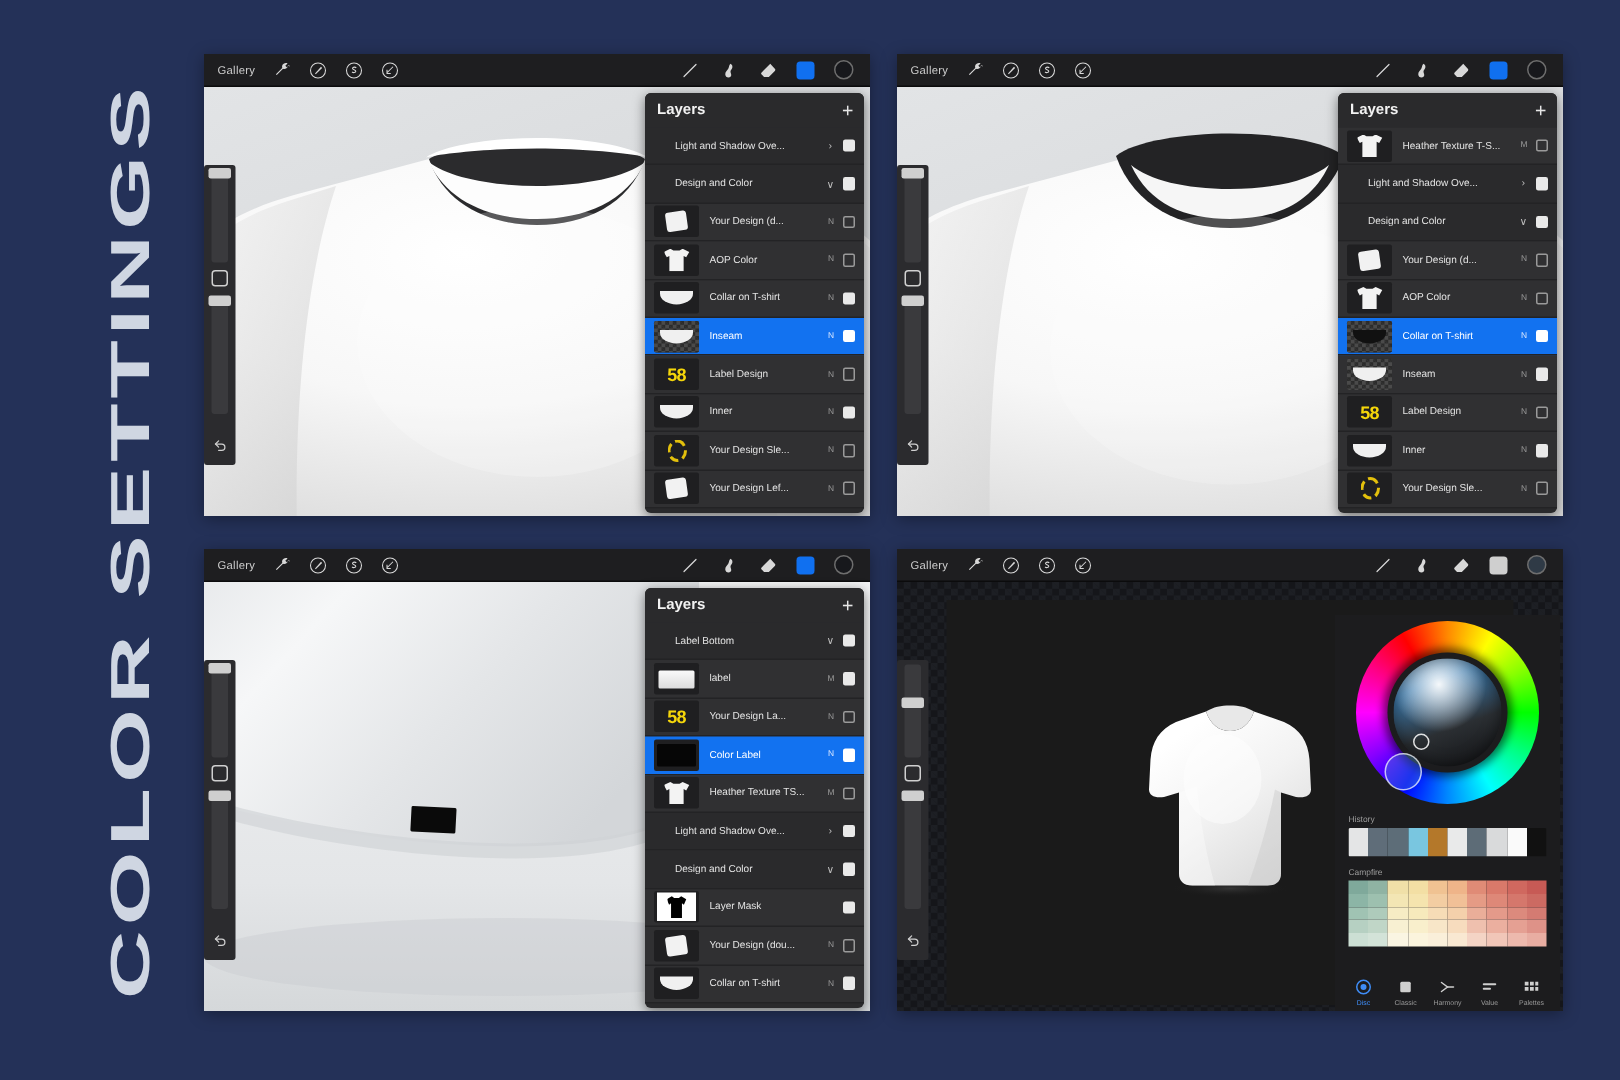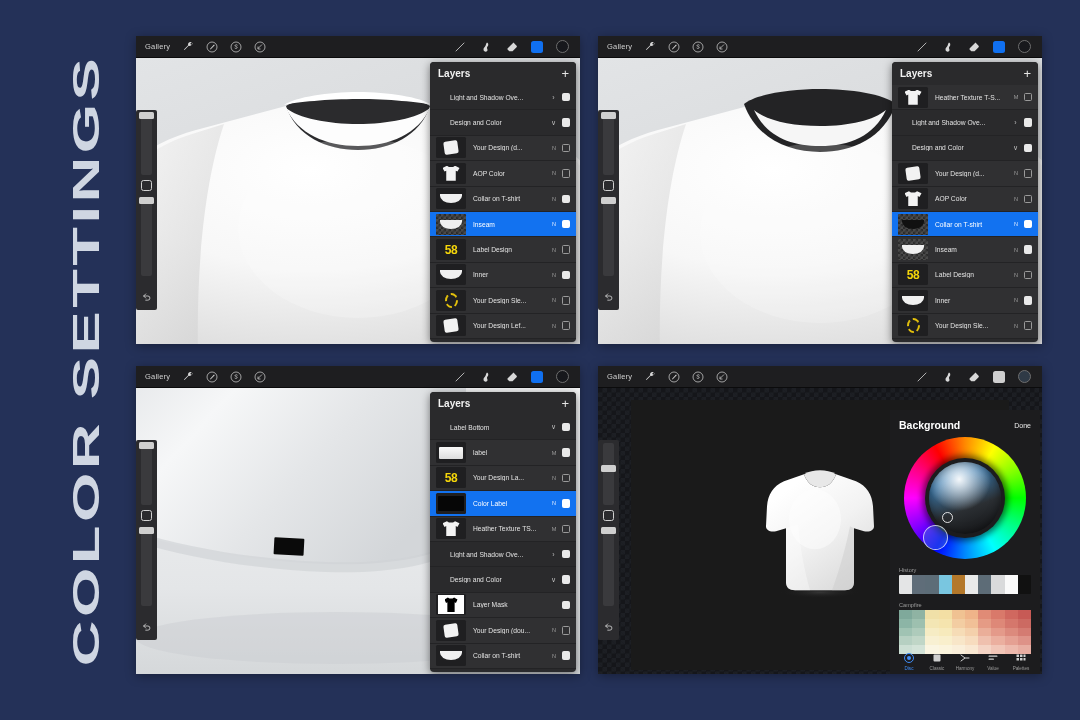--- a/index.html
+++ b/index.html
@@ -934,24 +934,20 @@
           </div>
         <div class="undo-btn">
             <svg viewBox="0 0 24 24" fill="none" stroke="currentColor" stroke-width="2" stroke-linecap="round">
               <path d="M9 7 4 12l5 5"></path>
               <path d="M4 12h10a5 5 0 0 1 0 10H9"></path>
             </svg>
           </div>
       </div>
 
       <div class="cp-panel">
-        <div class="cp-head">
-          <span class="cp-title">Background</span>
-          <span class="cp-done">Done</span>
-        </div>
 
         <div class="wheel-wrap">
           <div class="hue-ring"></div>
           <div class="hue-hole"></div>
           <div class="sat-disc"></div>
           <div class="sel-dot" style="left:38px; top:75px"></div>
           <div class="sel-ring" style="left:19px; top:88px"></div>
         </div>
 
         <div class="sw-section-label">History</div>

